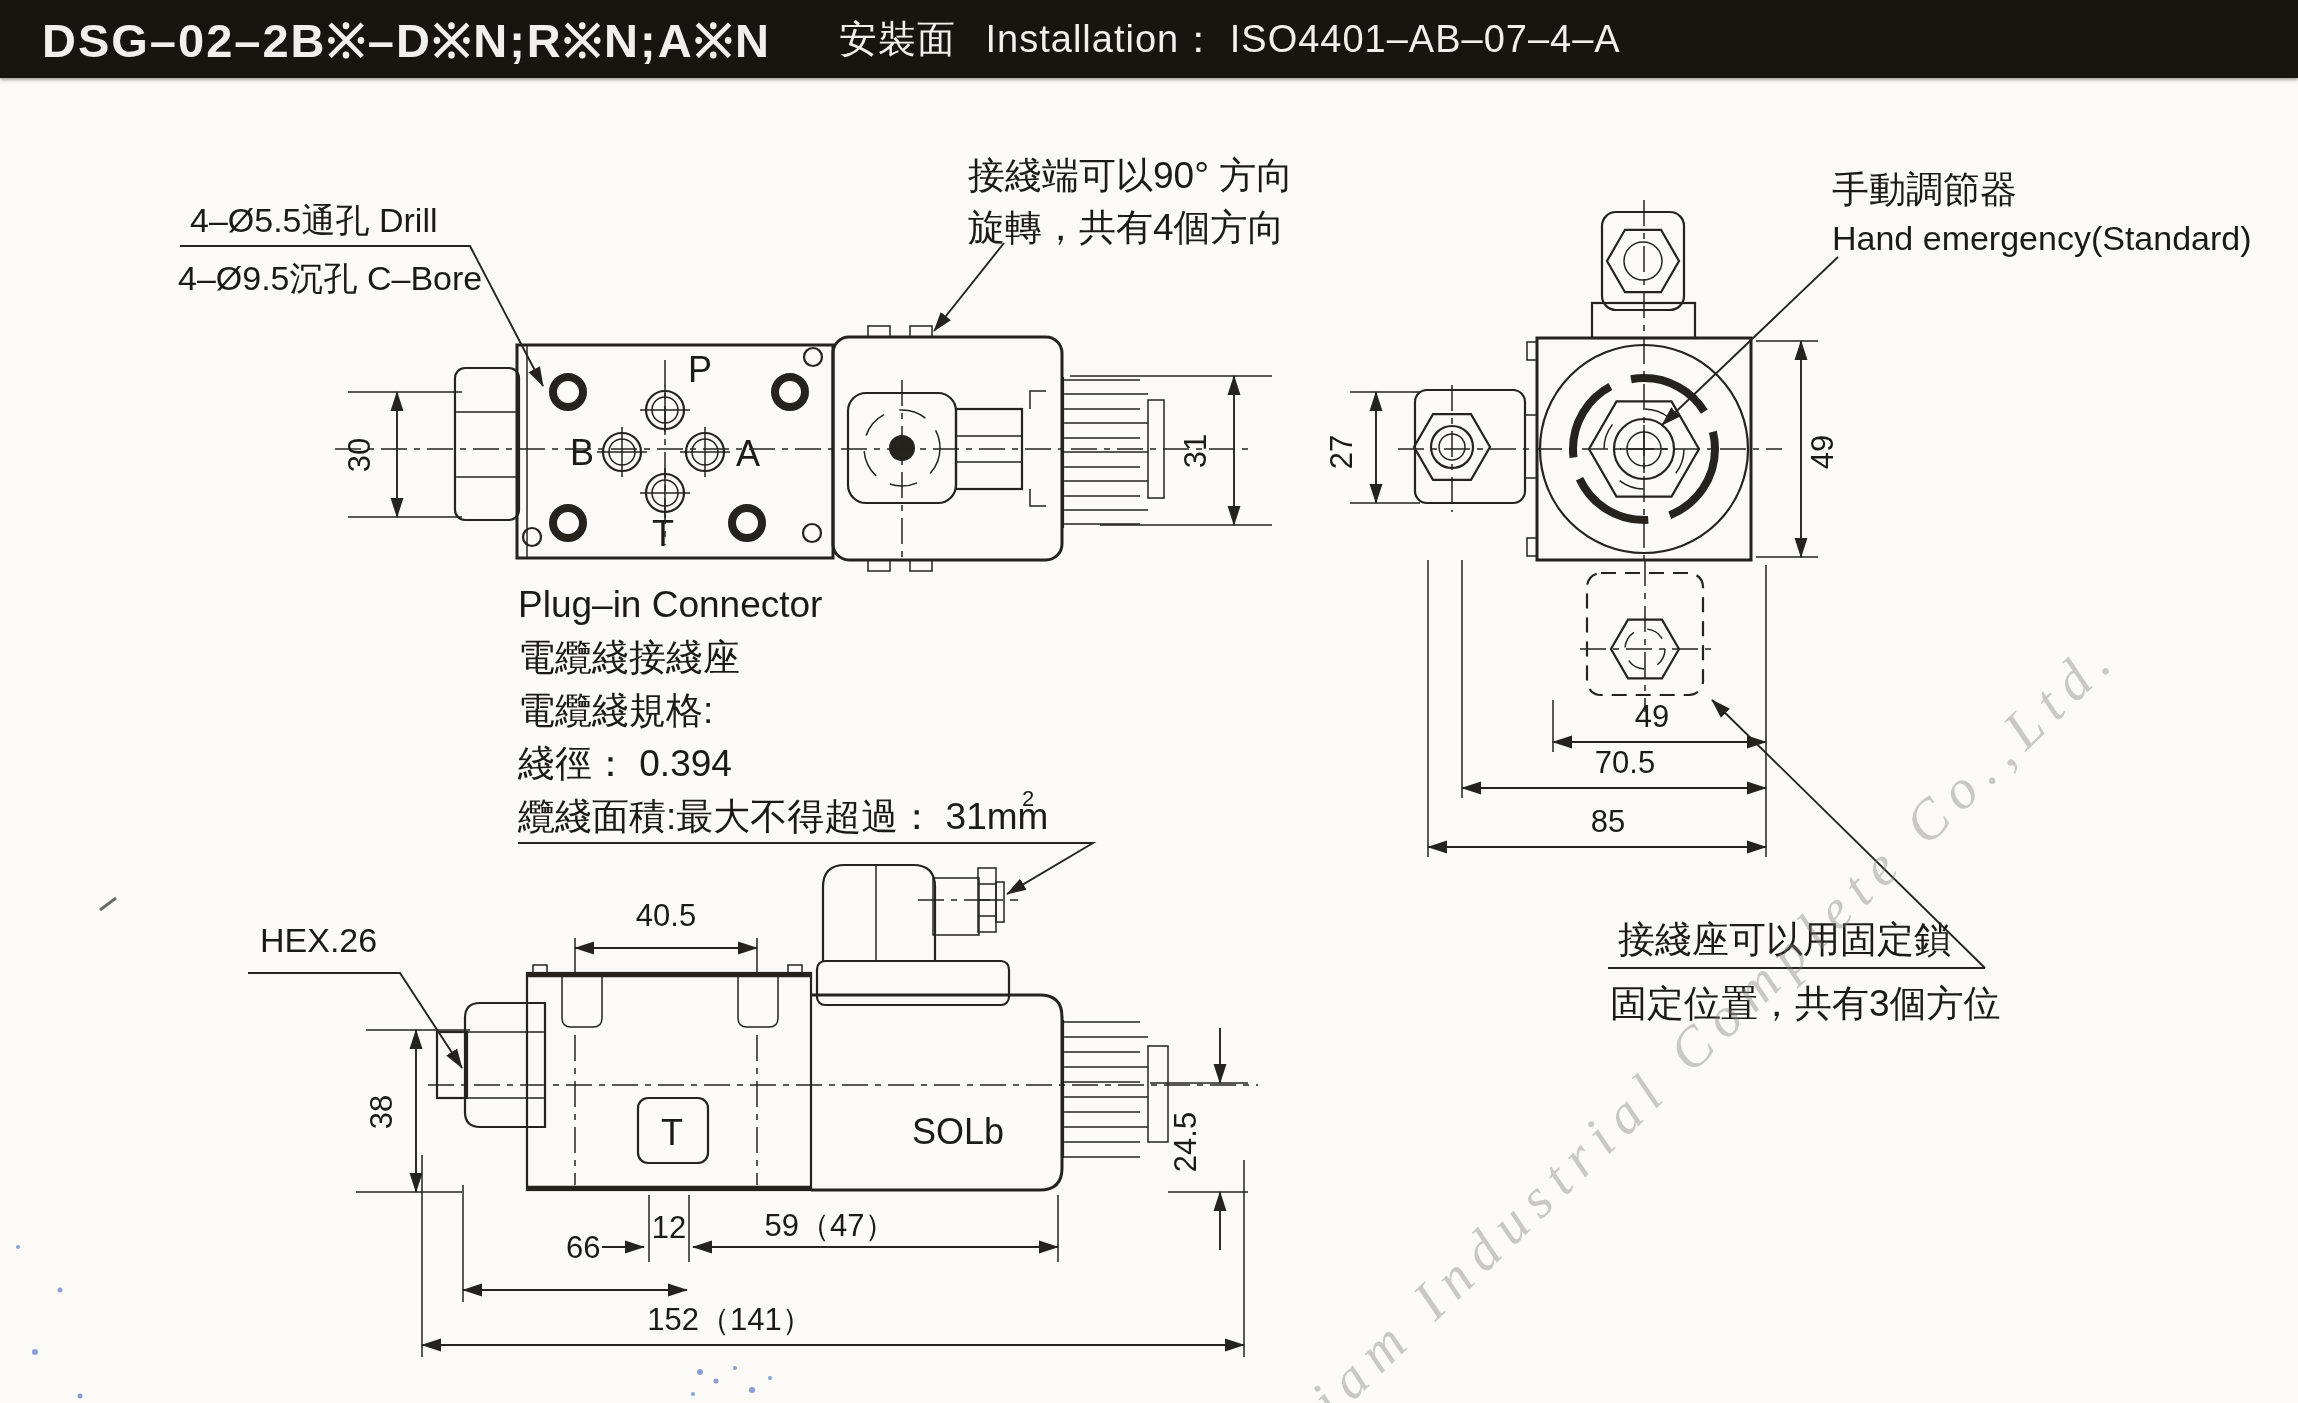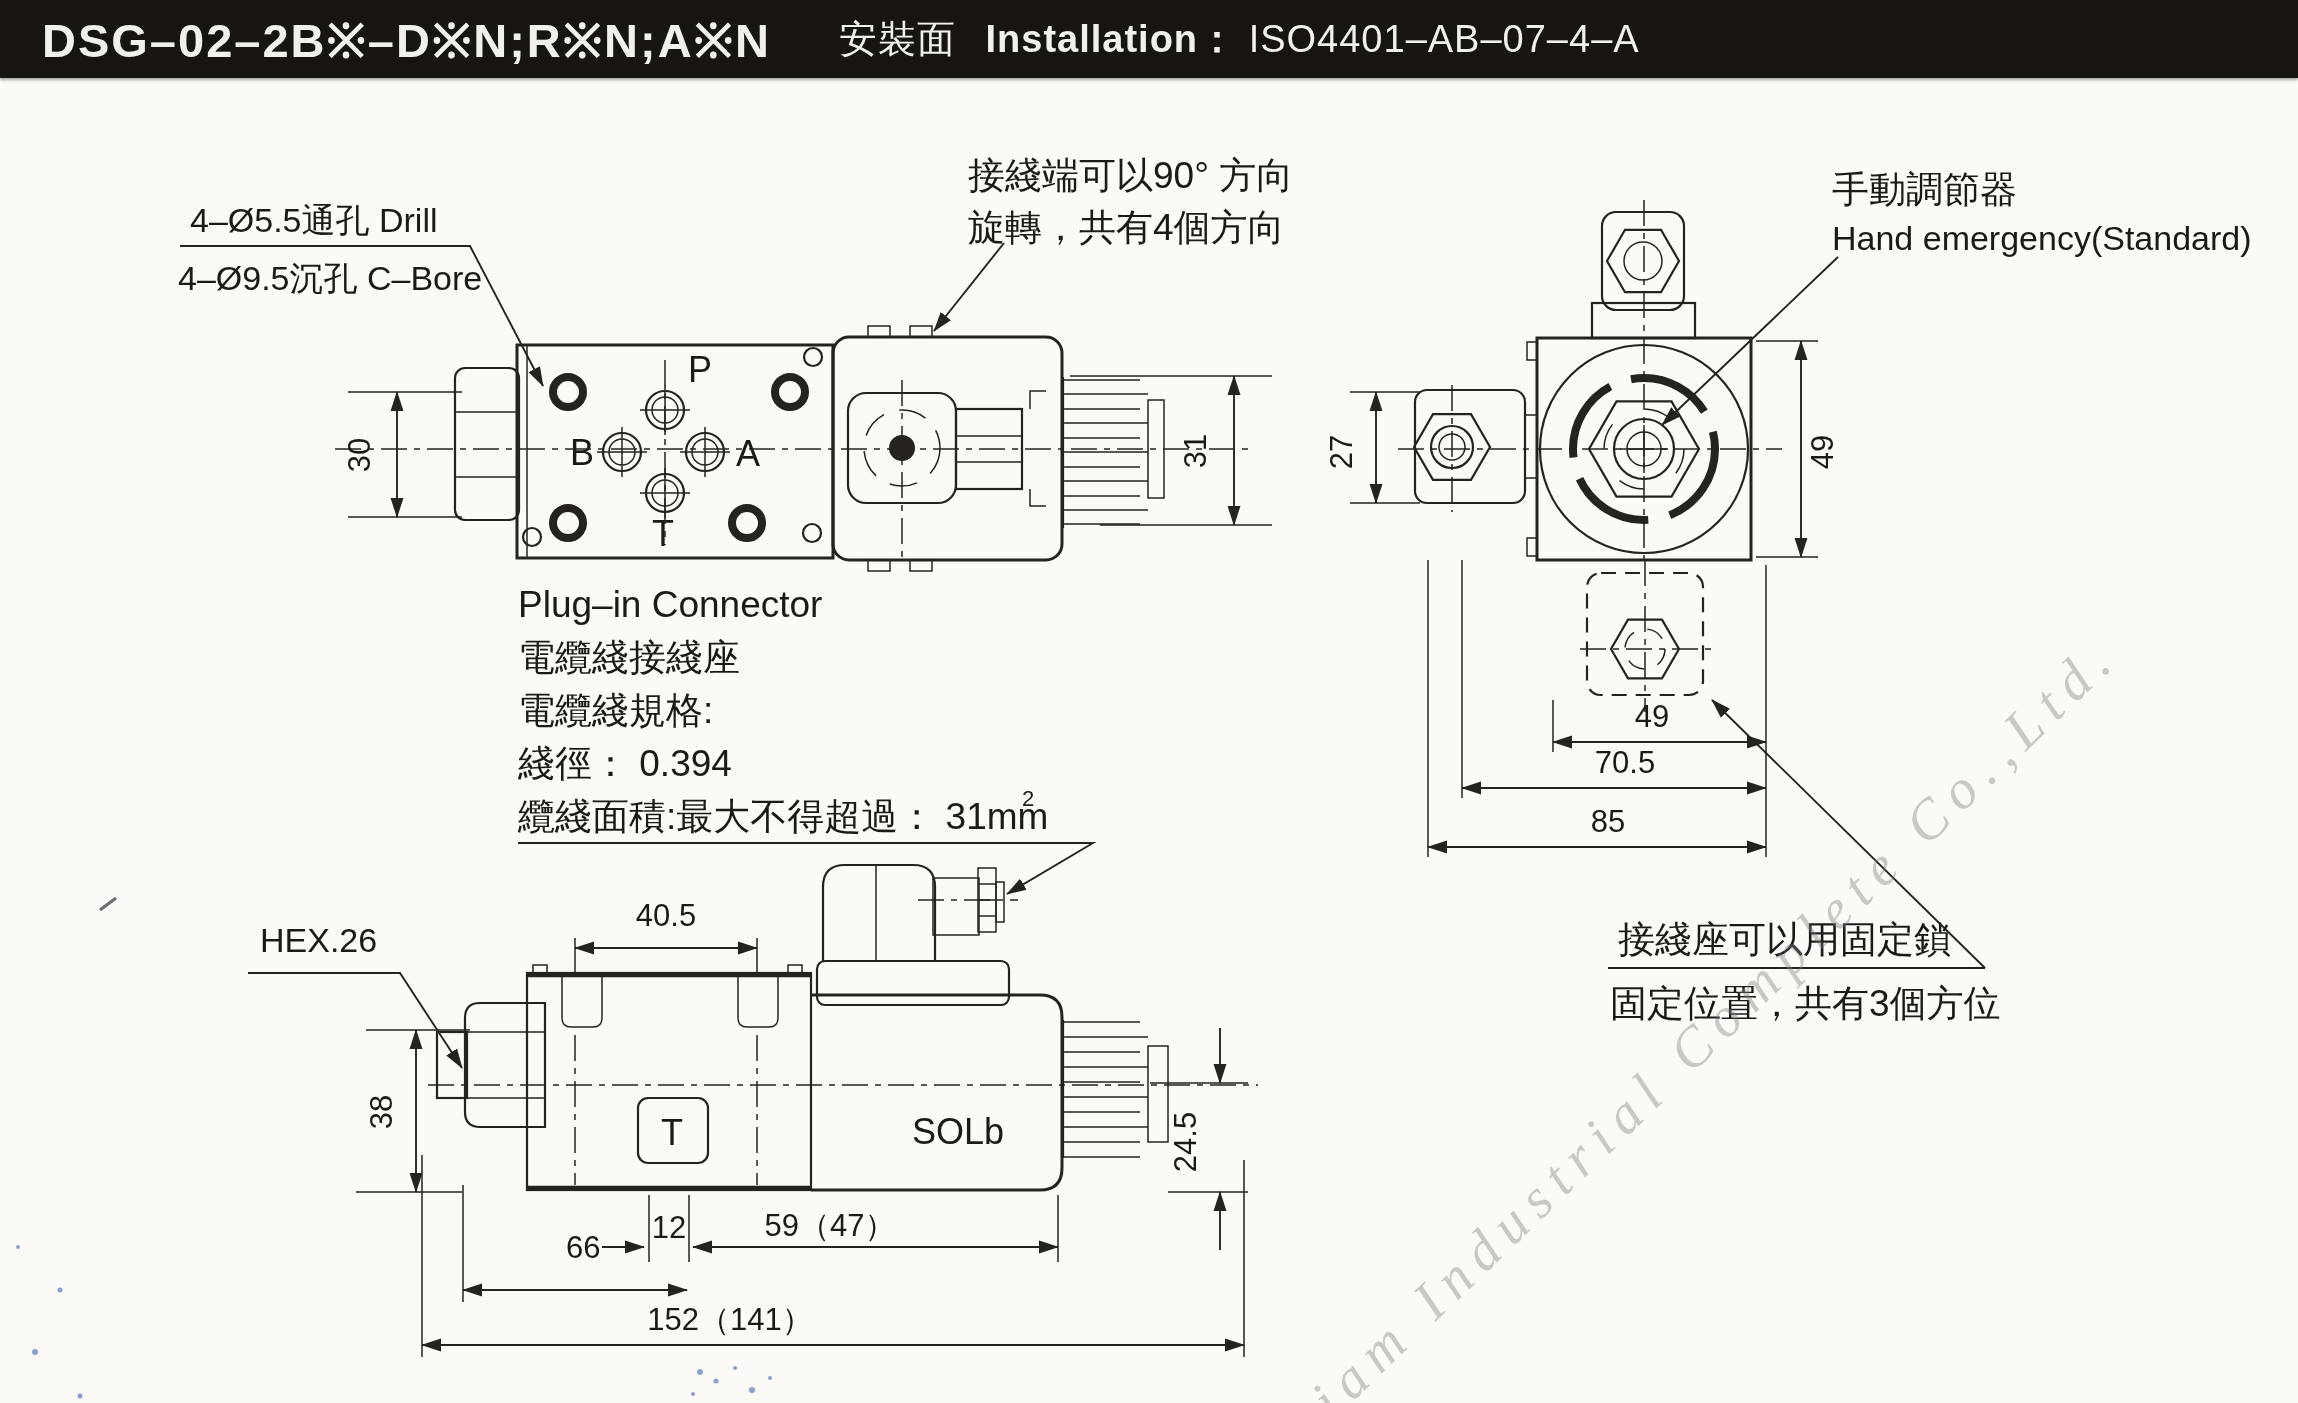--- a/index.html
+++ b/index.html
@@ -29,21 +29,21 @@
 </style>
 </head>
 <body>
 
 <div class="page">
 
   <div class="hdr">
     <span class="model">DSG–02–2B※–D※N;R※N;A※N</span>
     <span class="inst">
       <span>安裝面</span>
-      <span style="margin-left:18px;font-weight:bold;">Installation：</span>
+      <span style="margin-left:18px;">Installation：</span>
       <span>ISO4401–AB–07–4–A</span>
     </span>
   </div>
 
   <svg class="draw" width="2298" height="1403" viewBox="0 0 2298 1403">
     <defs>
       <marker id="ae" markerWidth="12" markerHeight="8" refX="10" refY="0" orient="auto" viewBox="0 -4 12 8" markerUnits="strokeWidth">
         <path d="M0,-3.4 L10.5,0 L0,3.4 Z" fill="#26231f"></path>
       </marker>
       <marker id="as" markerWidth="12" markerHeight="8" refX="0.5" refY="0" orient="auto" viewBox="0 -4 12 8" markerUnits="strokeWidth">

